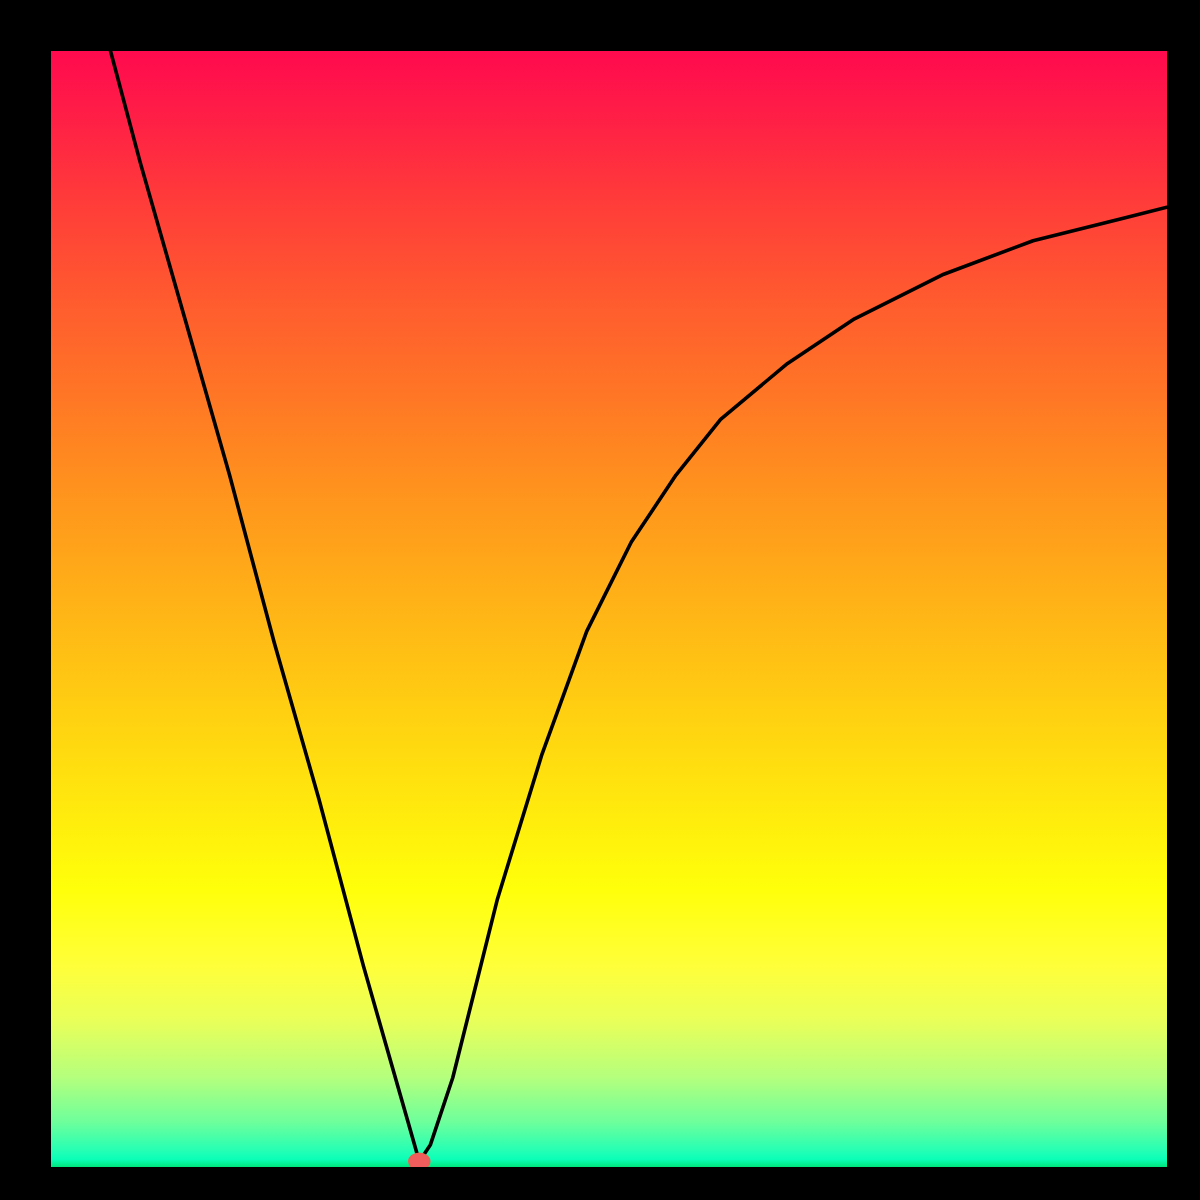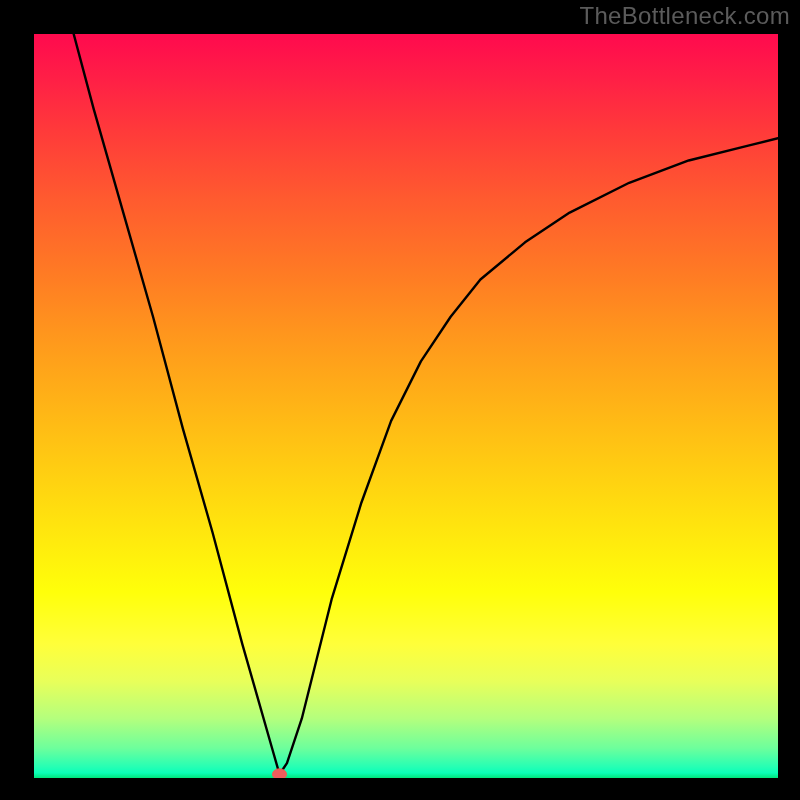--- a/index.html
+++ b/index.html
@@ -62,21 +62,20 @@
     font-size: 24px;
     font-weight: 400;
     letter-spacing: 0.3px;
     user-select: none;
   }
 </style>
 </head>
 <body>
 
 <div class="frame">
-  <div class="watermark">TheBottleneck.com</div>
 
   <div class="plot-area">
     <div class="gradient"></div>
 
     <svg class="curve-svg" viewBox="0 0 744 744" preserveAspectRatio="none">
       <path id="curve-path" fill="none" stroke="#000000" stroke-width="2.4" stroke-linejoin="round" stroke-linecap="round" d="M0.00 -133.92 L29.76 -37.20 L59.52 74.40 L89.28 178.56 L119.04 282.72 L148.80 394.32 L178.56 498.48 L208.32 610.08 L223.20 662.16 L238.08 714.24 L245.52 740.28 L252.96 729.12 L267.84 684.48 L282.72 624.96 L297.60 565.44 L327.36 468.72 L357.12 386.88 L386.88 327.36 L416.64 282.72 L446.40 245.52 L491.04 208.32 L535.68 178.56 L595.20 148.80 L654.72 126.48 L714.24 111.60 L744.00 104.16"></path>
       <ellipse id="marker-dot" rx="7" ry="5.5" fill="#ef5d5d" stroke="#ed614f" stroke-width="1" cx="245.52" cy="740.28"></ellipse>
     </svg>
   </div>
 </div>

